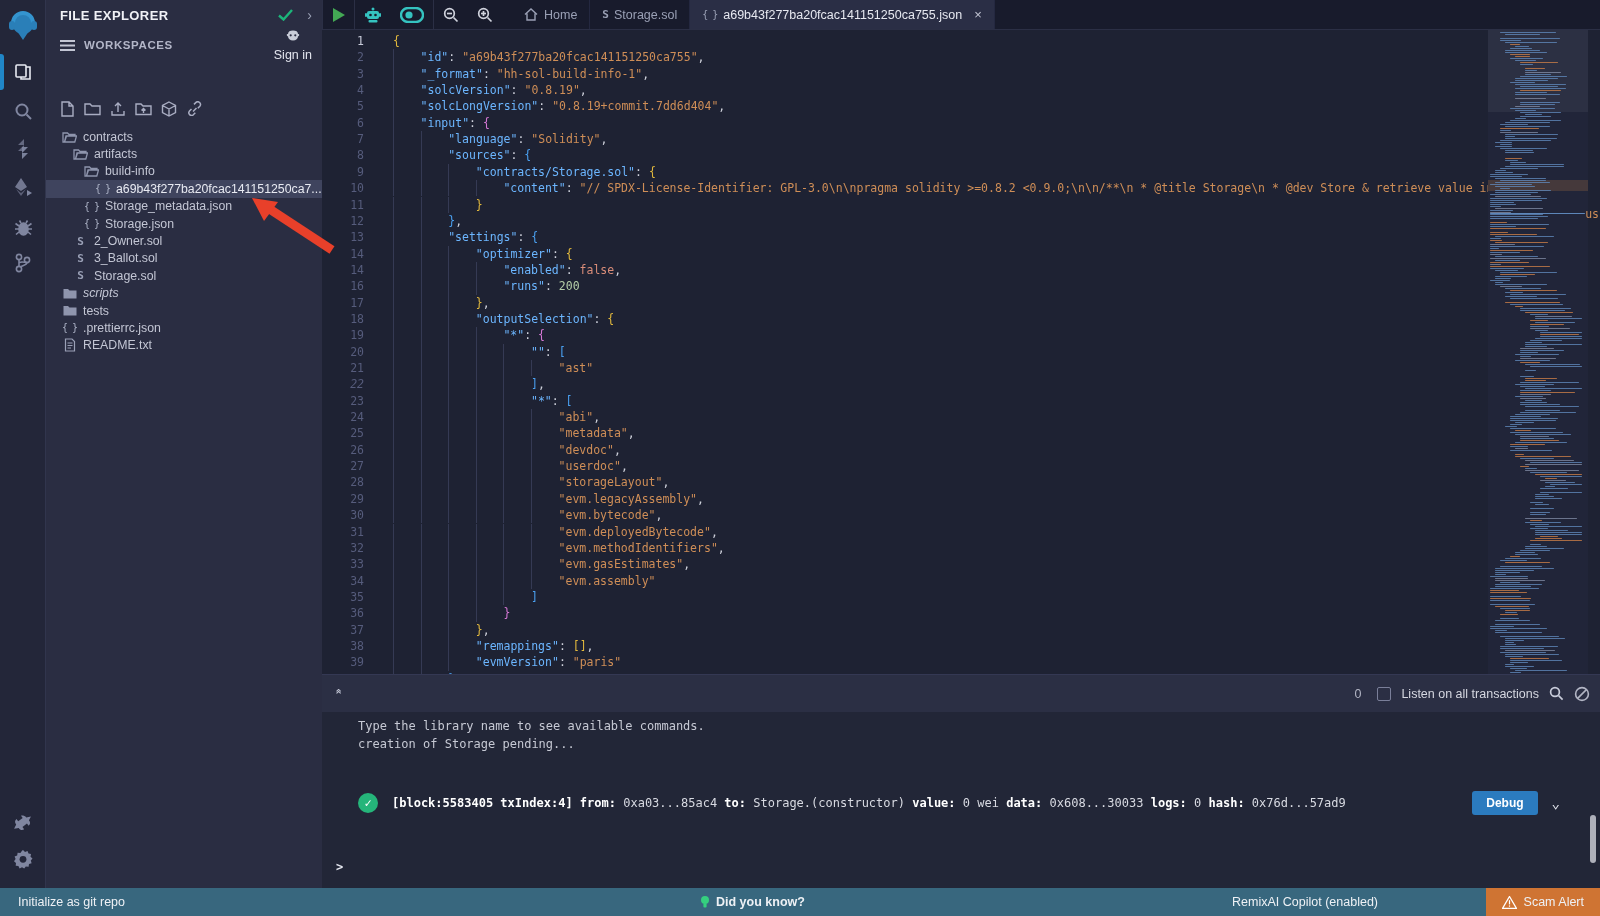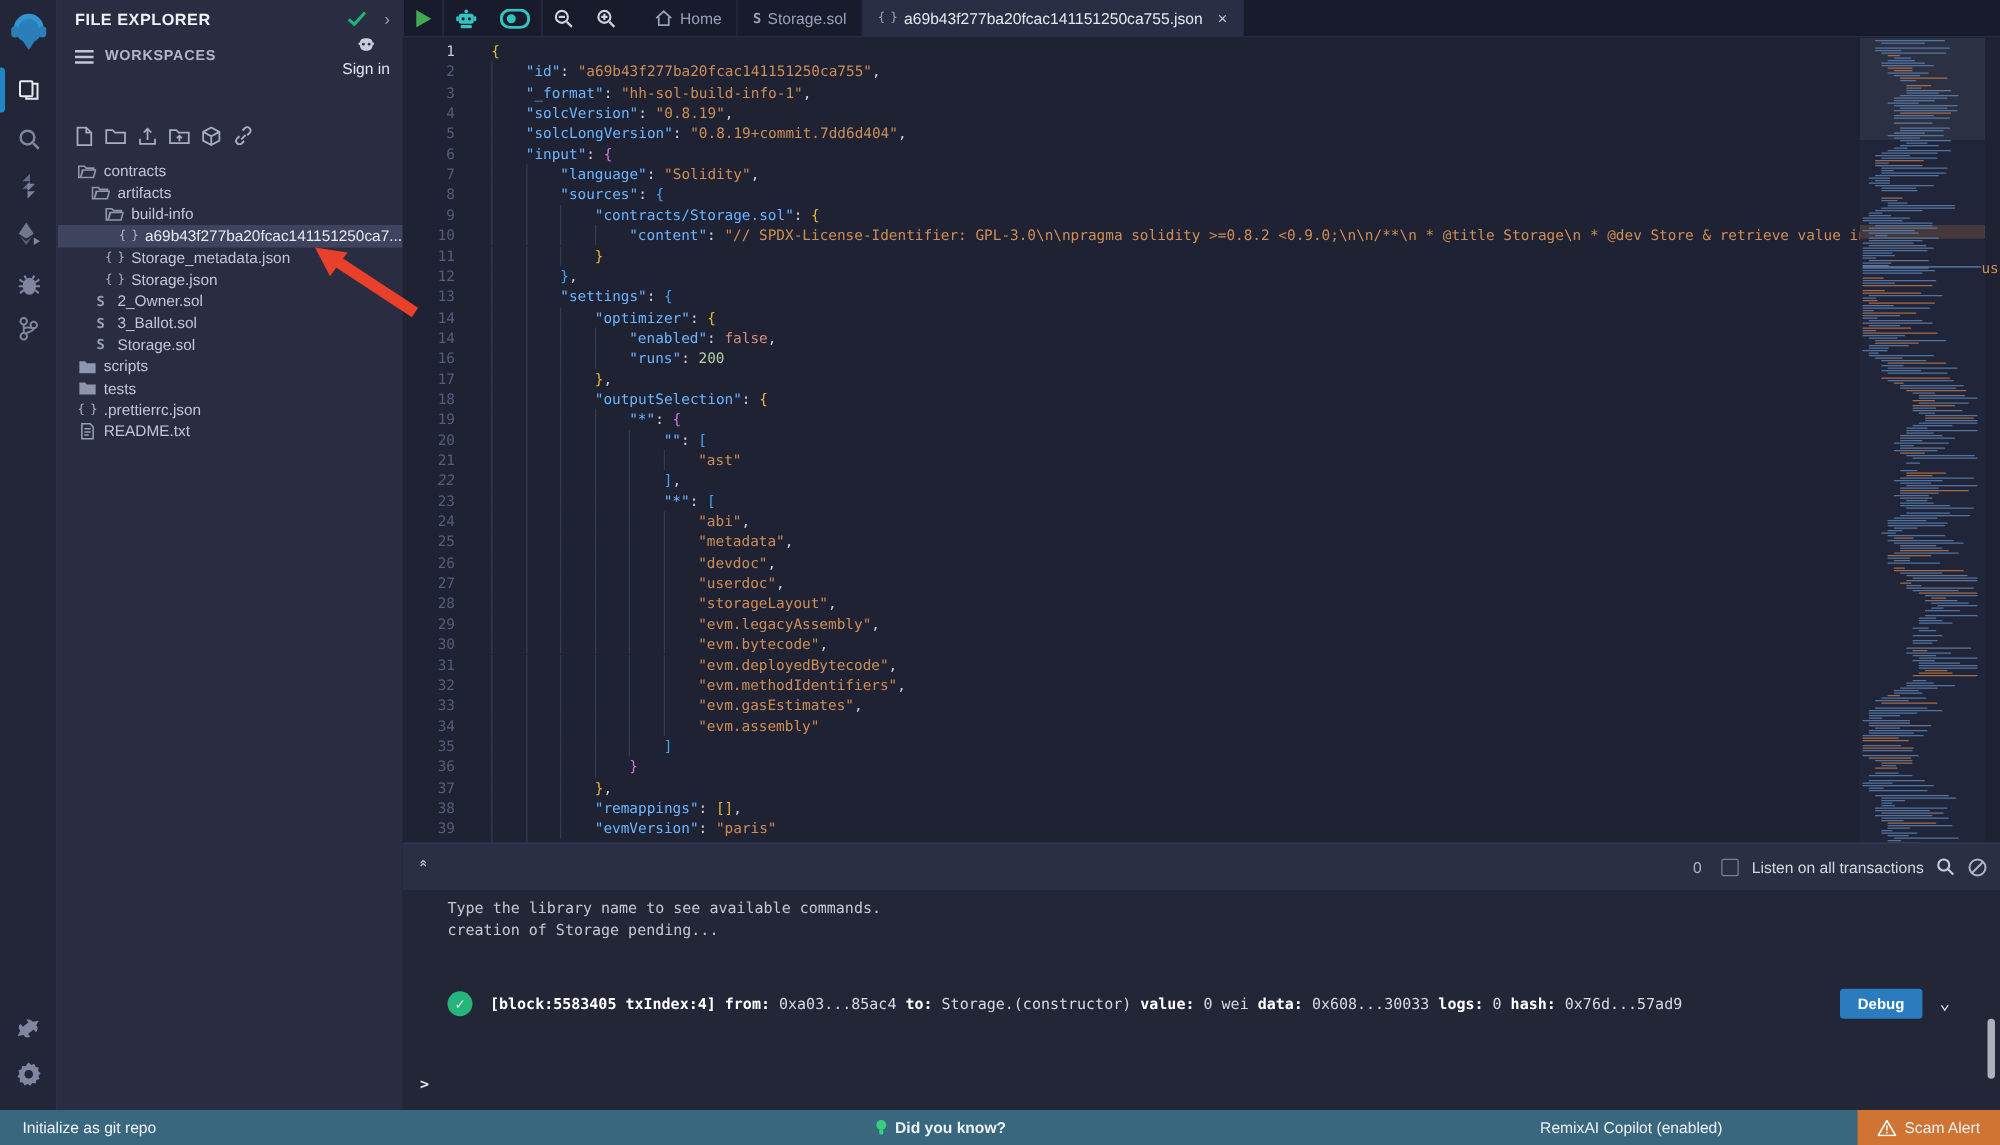--- a/index.html
+++ b/index.html
@@ -290,21 +290,21 @@
         <span>2_Owner.sol</span>
       </div>
       <div class="tree-row" style="padding-left: 27px;">
         <span class="tree-ico sol">S</span>
         <span>3_Ballot.sol</span>
       </div>
       <div class="tree-row" style="padding-left: 27px;">
         <span class="tree-ico sol">S</span>
         <span>Storage.sol</span>
       </div>
-      <div class="tree-row" style="padding-left: 16px;">
+      <div class="tree-row" style="padding-left: 16px; font-style: italic;">
         <span class="tree-ico">
           <svg width="14" height="11" viewBox="0 0 14 11" fill="#8f95ad">
             <path d="M0.5 1 H5 L6.5 2.5 H13.5 V10.5 H0.5 Z"></path>
           </svg>
         </span>
         <span>scripts</span>
       </div>
       <div class="tree-row" style="padding-left: 16px;">
         <span class="tree-ico">
           <svg width="14" height="11" viewBox="0 0 14 11" fill="#8f95ad">

